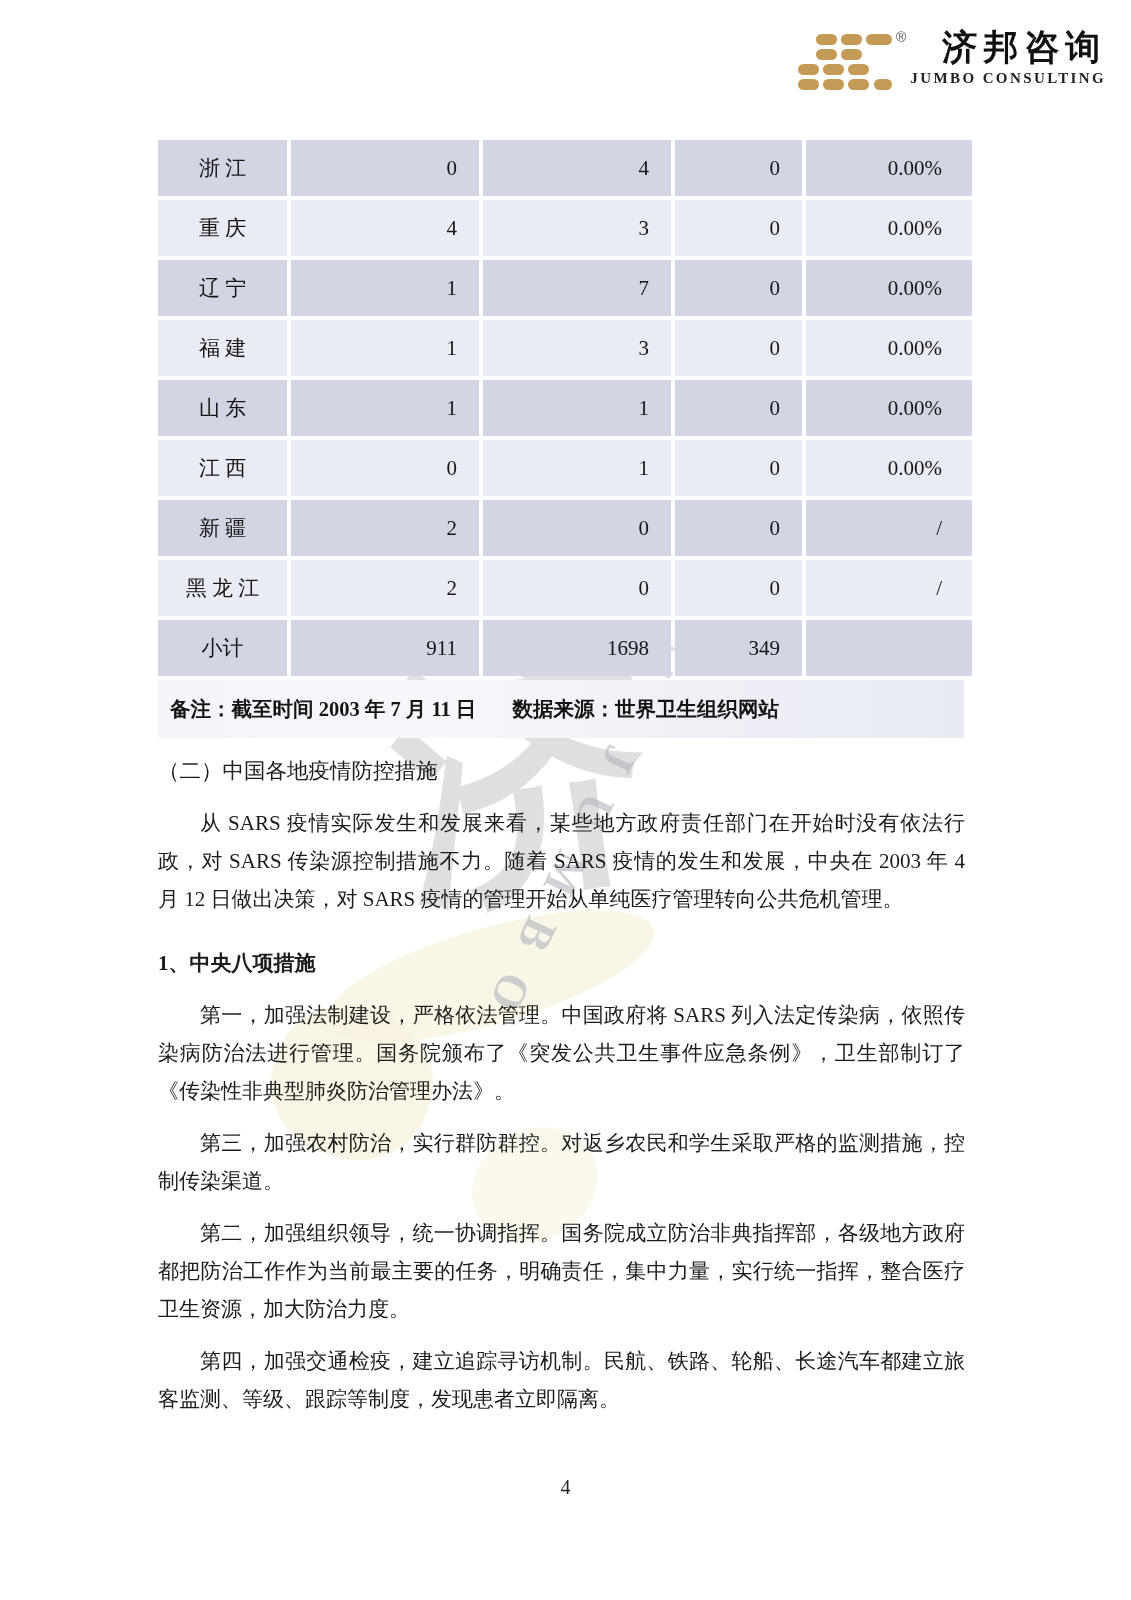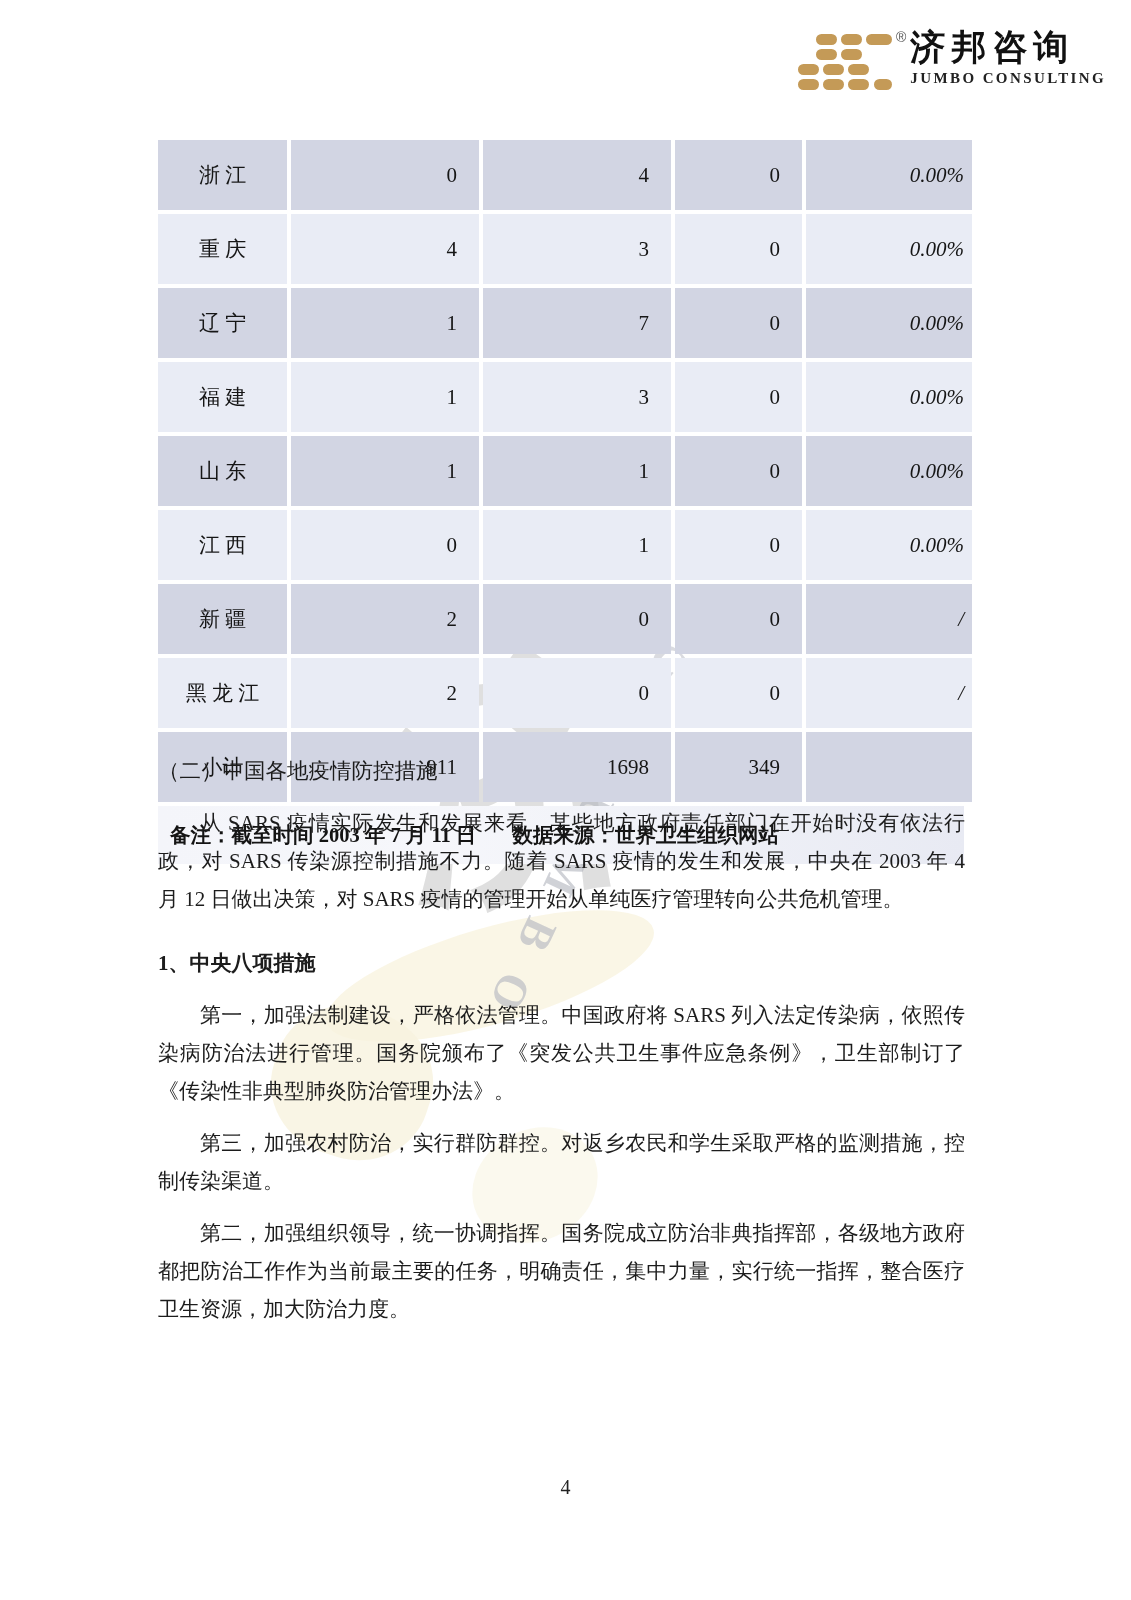--- a/index.html
+++ b/index.html
@@ -18,21 +18,21 @@
     position: absolute; top: 30px; left: 798px;
     display: flex; align-items: flex-start;
     z-index: 2;
   }
   .logo-mark { position: relative; width: 96px; height: 62px; margin-top: 4px; }
   .logo-reg {
     font-family: "Liberation Sans", sans-serif;
     font-size: 14px; color: #555; line-height: 1;
     margin: 0 4px 0 2px;
   }
-  .logo-textcol { display: flex; flex-direction: column; }
+  .logo-textcol { display: flex; flex-direction: column; text-align: right; }
   .logo-cn {
     font-size: 35px; font-weight: bold; color: #111;
     letter-spacing: 6px; line-height: 1.05; white-space: nowrap;
   }
   .logo-en {
     font-size: 15px; font-weight: bold; color: #222;
     letter-spacing: 2.4px; margin-top: 3px; white-space: nowrap;
   }
 
   
@@ -59,32 +59,32 @@
     color: #bcbfc7; opacity: .55; transform: rotate(40deg);
     white-space: nowrap;
   }
 
   
   .doc-table { position: absolute; left: 158px; top: 140px; width: 806px; z-index: 1; }
   .t-row {
     display: grid;
     grid-template-columns: 129px 188px 188px 127px 166px;
     column-gap: 4px;
-    height: 70px;
+    height: 56px;
     margin-bottom: 4px;
   }
   .t-row > div {
     display: flex; align-items: center;
     font-size: 21px; color: #161616;
   }
   .t-row.dark > div  { background: #d2d5e3; }
   .t-row.light > div { background: #e9ecf5; }
   .cell-name { justify-content: center; }
   .cell-num  { justify-content: flex-end; padding-right: 22px; }
-  .cell-pct  { justify-content: flex-end; padding-right: 8px; font-style: italic; }
+  .cell-pct  { justify-content: flex-end; padding-right: 30px; }
 
   .note-row {
     height: 58px; margin-top: 1px;
     background: linear-gradient(90deg, #f4f5fa 0%, #f6f7fb 35%, #e8eaf3 100%);
     display: flex; align-items: center;
     padding-left: 12px;
     font-weight: bold; font-size: 20.5px; color: #141414;
   }
   .note-gap { display: inline-block; width: 36px; }
 
@@ -229,15 +229,16 @@
   </div>
 </div>
 
 <div class="content">
   <div class="sec-heading">（二）中国各地疫情防控措施</div>
   <p class="para">从 SARS 疫情实际发生和发展来看，某些地方政府责任部门在开始时没有依法行政，对 SARS 传染源控制措施不力。随着 SARS 疫情的发生和发展，中央在 2003 年 4 月 12 日做出决策，对 SARS 疫情的管理开始从单纯医疗管理转向公共危机管理。</p>
   <div class="sub-heading">1、中央八项措施</div>
   <p class="para">第一，加强法制建设，严格依法管理。中国政府将 SARS 列入法定传染病，依照传染病防治法进行管理。国务院颁布了《突发公共卫生事件应急条例》，卫生部制订了《传染性非典型肺炎防治管理办法》。</p>
   <p class="para">第三，加强农村防治，实行群防群控。对返乡农民和学生采取严格的监测措施，控制传染渠道。</p>
   <p class="para">第二，加强组织领导，统一协调指挥。国务院成立防治非典指挥部，各级地方政府都把防治工作作为当前最主要的任务，明确责任，集中力量，实行统一指挥，整合医疗卫生资源，加大防治力度。</p>
+  <p class="para">第四，加强交通检疫，建立追踪寻访机制。民航、铁路、轮船、长途汽车都建立旅客监测、等级、跟踪等制度，发现患者立即隔离。</p>
 </div>
 
 <div class="page-footer">4</div>
 
 </body></html>

